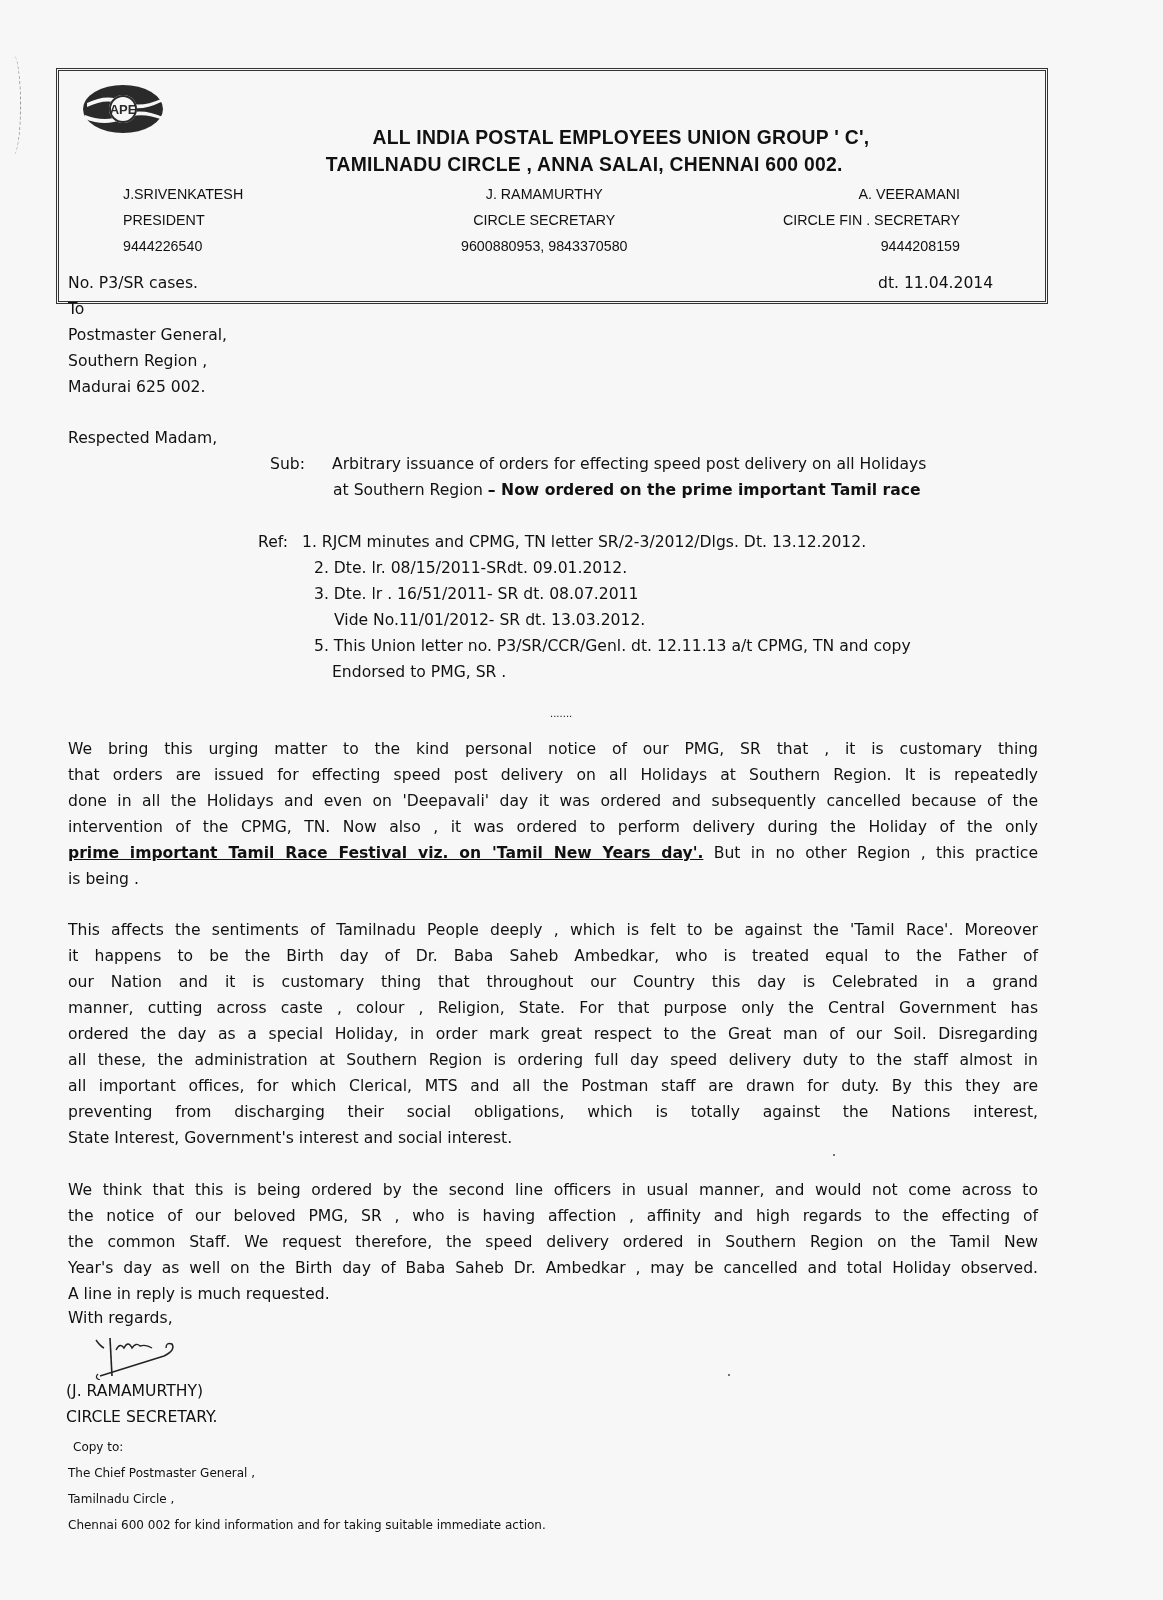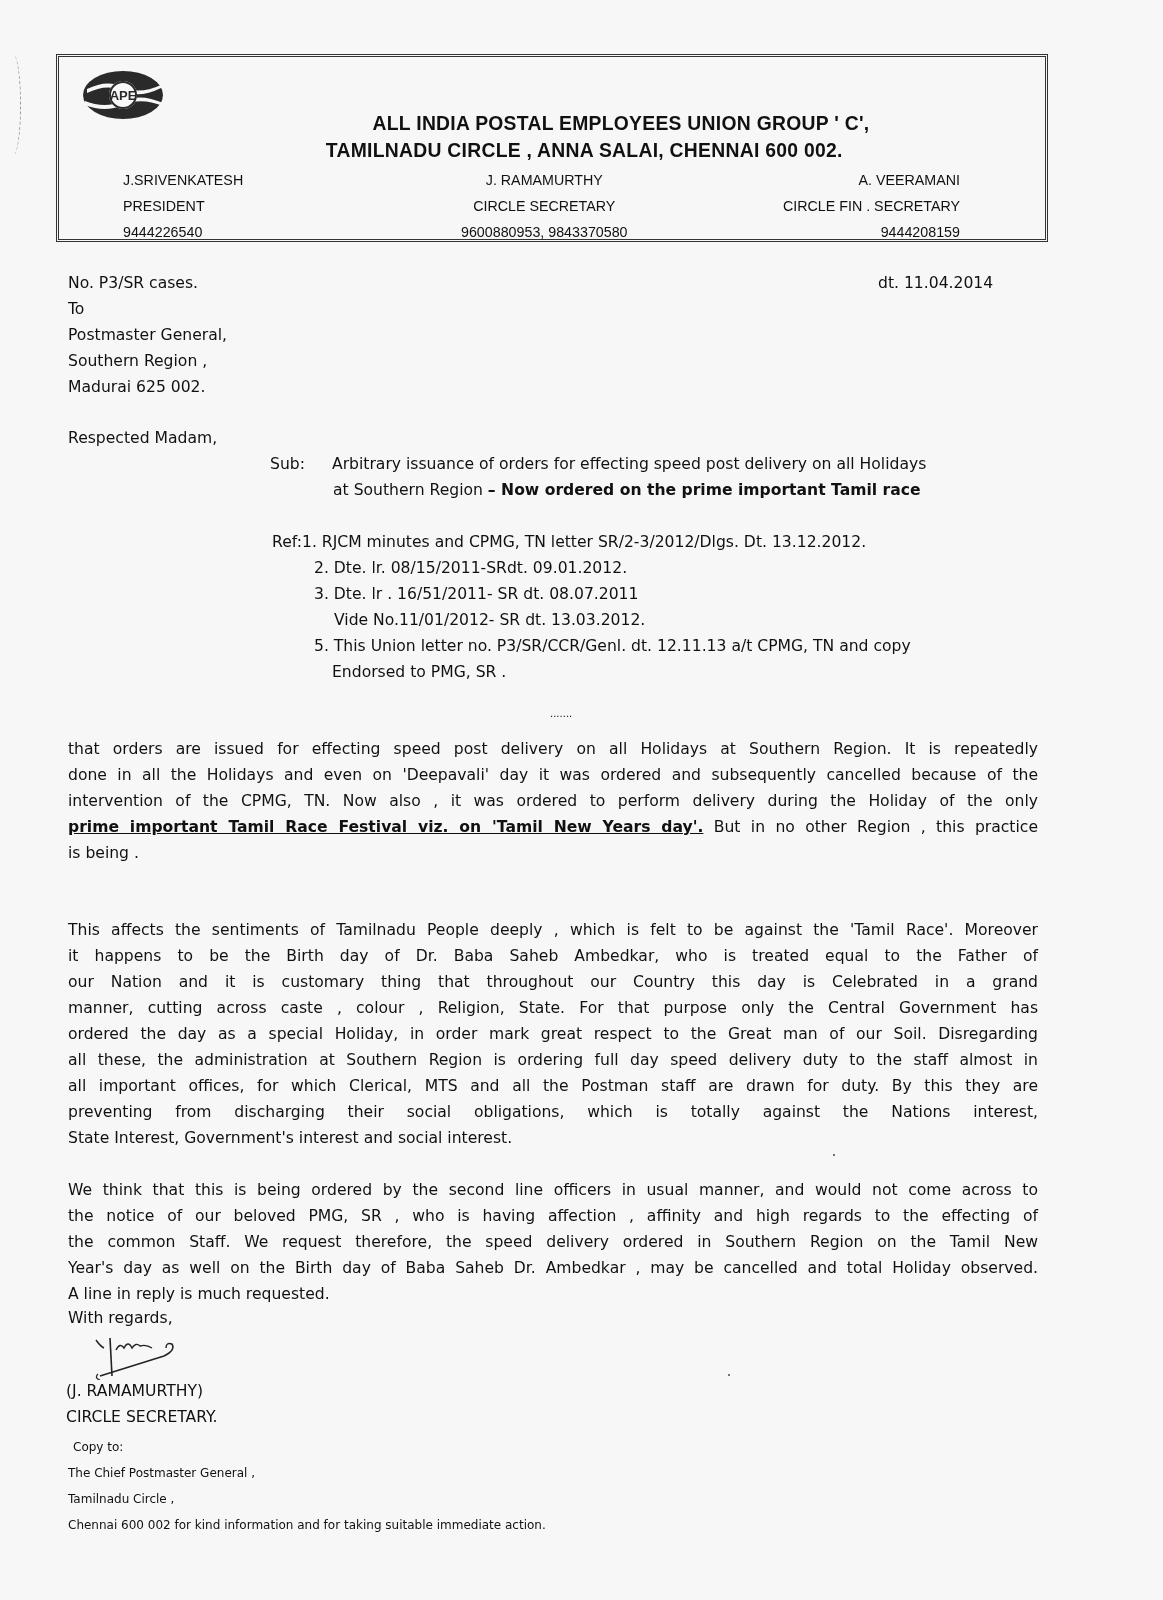--- a/index.html
+++ b/index.html
@@ -5,21 +5,21 @@
   html, body { margin: 0; padding: 0; }
   body {
     width: 1163px; height: 1600px; background: #f7f7f7; position: relative; overflow: hidden;
     font-family: "DejaVu Sans", sans-serif; color: #111;
   }
   .scan-mark {
     position: absolute; left: 6px; top: 55px; width: 14px; height: 100px;
     border-right: 1.5px dashed #999; border-radius: 0 60% 60% 0;
   }
   .letterhead {
-    position: absolute; left: 56px; top: 54px; width: 992px; height: 188px;
+    position: absolute; left: 56px; top: 68px; width: 992px; height: 236px;
     border: 3px double #333; box-sizing: border-box;
   }
   .logo {
     position: absolute; left: 18px; top: 8px; width: 92px; height: 60px;
   }
   .org-title {
     position: absolute; left: 0; right: 0; text-align: center;
     font-family: "Liberation Sans", sans-serif; font-weight: bold; font-size: 21px; letter-spacing: 0.3px;
     transform: scaleX(0.92);
   }
@@ -36,21 +36,21 @@
 
   .doc { position: absolute; font-size: 15.6px; line-height: 26px; white-space: nowrap; }
   .ref-no { left: 68px; top: 270px; text-align: center; }
   .date { left: 878px; top: 270px; text-align: right; }
   .addr { left: 68px; top: 296px; }
   .salute { left: 68px; top: 425px; }
   .subject { left: 270px; top: 451px; }
   .subject .lbl { display: inline-block; width: 62px; }
   .subject .ind { padding-left: 63px; }
   .refs { left: 258px; top: 529px; }
-  .refs .lbl { display: inline-block; width: 44px; text-align: right; }
+  .refs .lbl { display: inline-block; width: 44px; }
   .refs .item { padding-left: 56px; }
   .refs .cont { padding-left: 76px; }
   .dots { left: 550px; top: 708px; font-size: 10px; line-height: 12px; }
 
   .para { position: absolute; left: 68px; width: 970px; font-size: 15.6px; line-height: 26px; }
   .para .ln { display: block; white-space: nowrap; text-align: justify; text-align-last: justify; }
   .para .ln.last { text-align-last: left; }
   .p1 { top: 736px; }
   .p2 { top: 917px; }
   .p3 { top: 1177px; }
@@ -124,20 +124,21 @@
   <div class="item">2. Dte. lr. 08/15/2011-SRdt. 09.01.2012.</div>
   <div class="item">3. Dte. lr . 16/51/2011- SR dt. 08.07.2011</div>
   <div class="cont">Vide No.11/01/2012- SR dt. 13.03.2012.</div>
   <div class="item">5. This  Union letter no. P3/SR/CCR/Genl.  dt. 12.11.13 a/t CPMG, TN and copy</div>
   <div class="cont" style="padding-left:74px">Endorsed to PMG, SR .</div>
 </div>
 
 <div class="doc dots">.......</div>
 
 <div class="para p1" id="para-0">
+    <span class="ln"><span>We  bring </span><span class="b">this  urging  matter to the kind  personal notice of our   PMG, SR that</span><span> ,  it is customary thing</span></span>
     <span class="ln"><span>that  orders are issued for effecting speed post delivery on all Holidays at Southern Region. It is repeatedly</span></span>
     <span class="ln"><span>done in all the Holidays and even on 'Deepavali'  day it was ordered and subsequently cancelled because of the</span></span>
     <span class="ln"><span>intervention of the CPMG, TN.  Now also , it was ordered to  perform delivery  during the Holiday of the only</span></span>
     <span class="ln"><span class="u">prime important Tamil Race Festival viz.  on 'Tamil New Years day'.</span><span>  But in no other  Region  , this  practice</span></span>
     <span class="ln last"><span>is being .</span></span>
   </div>
 <div class="para p2" id="para-1">
     <span class="ln"><span>This affects the sentiments of  Tamilnadu People deeply , which is felt to be against the 'Tamil Race'. </span><span class="b">Moreover</span></span>
     <span class="ln"><span class="b">it happens to be  the  Birth day of  Dr. Baba Saheb Ambedkar, who is  treated equal to the Father of</span></span>
     <span class="ln"><span class="b">our Nation and  it is customary thing  that throughout our Country this day is  Celebrated in a grand</span></span>

